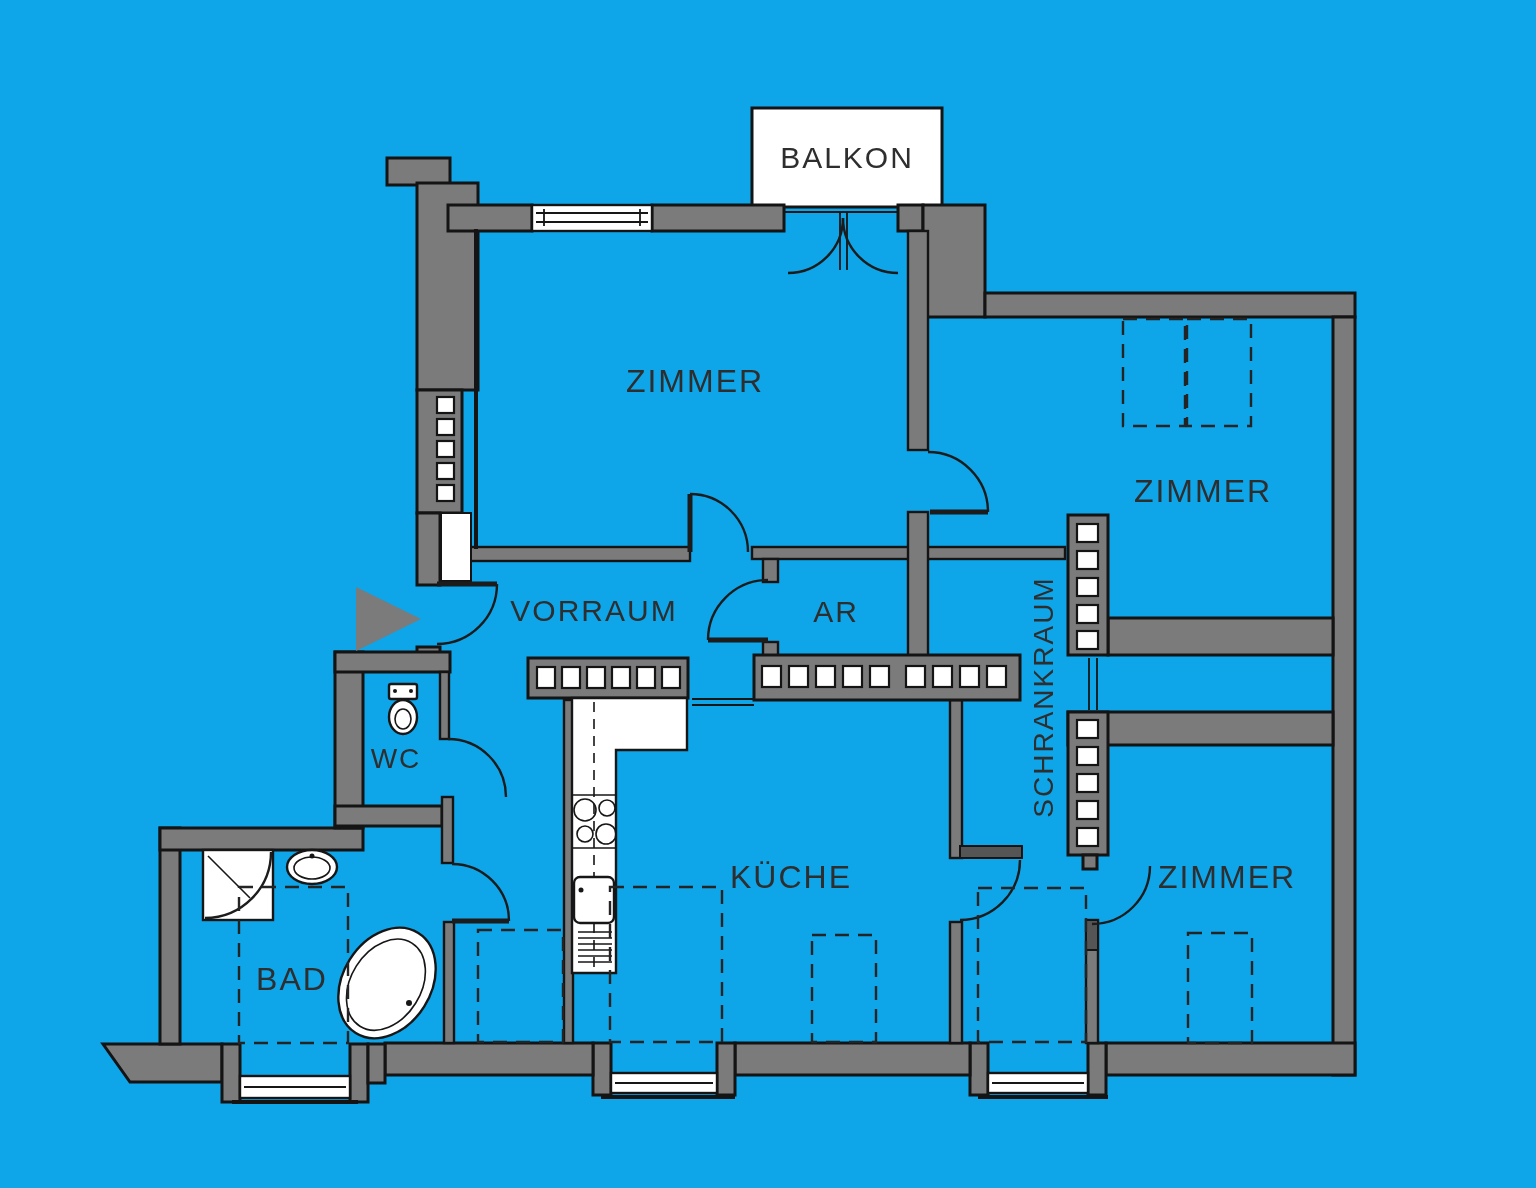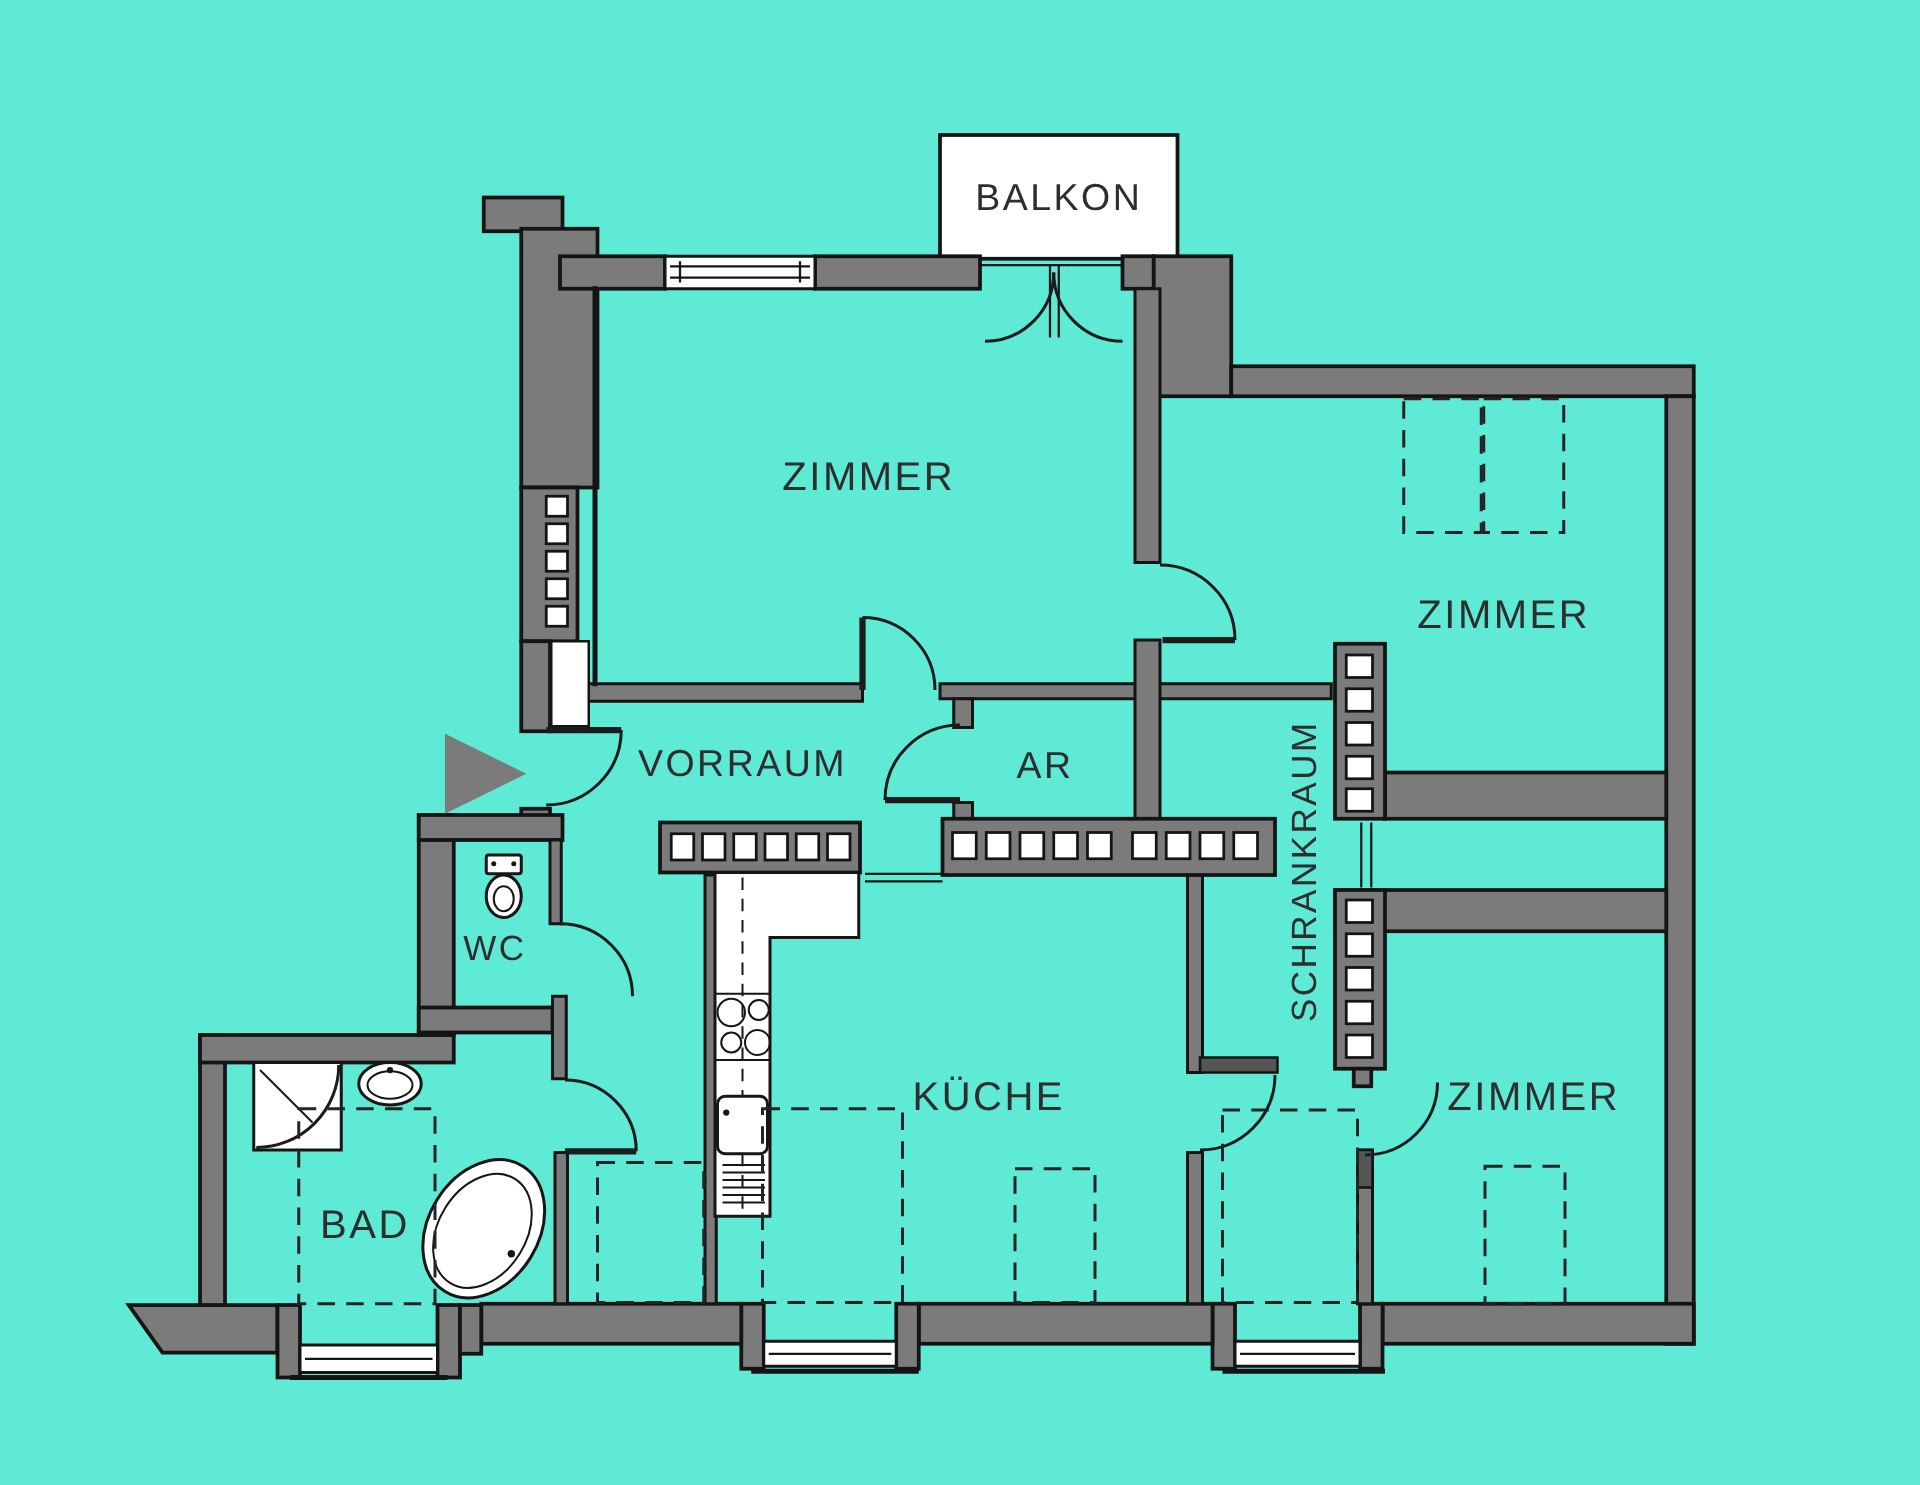--- a/index.html
+++ b/index.html
@@ -1,16 +1,16 @@
 <!DOCTYPE html>
 <html><head>
 <meta charset="utf-8">
 <style>
   html,body{margin:0;padding:0;background:#fff;}
-  .stage{width:1536px;height:1188px;background:#5eead4;position:relative;font-family:"Liberation Sans",sans-serif;}
+  .stage{width:1536px;height:1188px;background:#0ea5e9;position:relative;font-family:"Liberation Sans",sans-serif;}
   svg{display:block;}
   .wall{fill:#7b7b7b;stroke:#141414;stroke-width:3;}
   .wallthin{fill:#7b7b7b;stroke:#141414;stroke-width:2.4;}
   .sq{fill:#ffffff;stroke:#141414;stroke-width:2.2;}
   .win{fill:#ffffff;stroke:#141414;stroke-width:2.4;}
   .arc{fill:none;stroke:#1c1c1c;stroke-width:2.4;}
   .leaf{stroke:#1c1c1c;stroke-width:5;fill:none;}
   .dashbox{fill:none;stroke:#242424;stroke-width:2.4;stroke-dasharray:14 9;}
   .fix{fill:#ffffff;stroke:#161616;stroke-width:2.4;}
   .fixthin{fill:none;stroke:#161616;stroke-width:1.6;}

